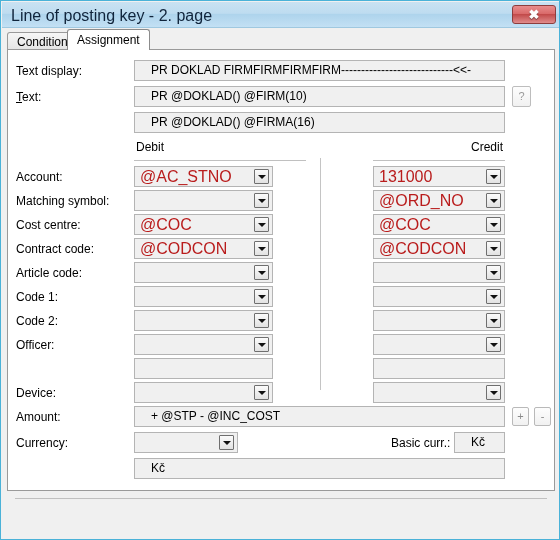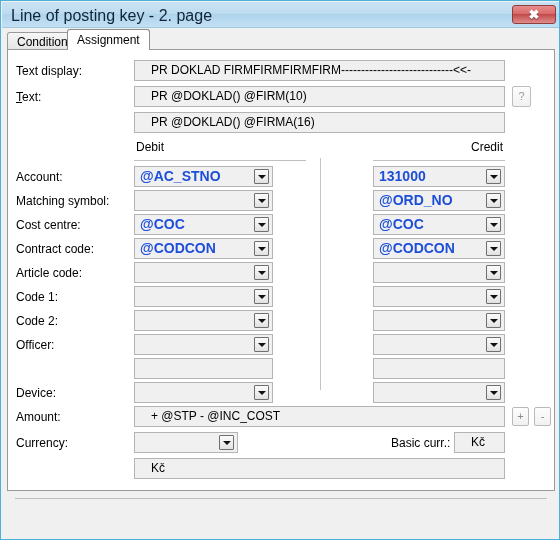--- a/index.html
+++ b/index.html
@@ -139,26 +139,25 @@
     box-sizing: border-box;
     background: #f0f0f0;
     border: 1px solid #b4b4b4;
     height: 21px;
   }
   .combo .val {
     position: absolute;
     left: 5px;
     top: 0;
     right: 24px;
-    font-size: 14px;
+    font-size: 16px;
     line-height: 19px;
-    color: #1d4ed8;
+    color: #b91c1c;
     white-space: nowrap;
     overflow: hidden;
-    font-weight: bold;
   }
   .combo .arrow {
     position: absolute;
     right: 3px;
     top: 2px;
     width: 15px;
     height: 15px;
     box-sizing: border-box;
     border: 1px solid #6f6f6f;
     background: linear-gradient(to bottom,#fbfbfb,#e2e2e2);

